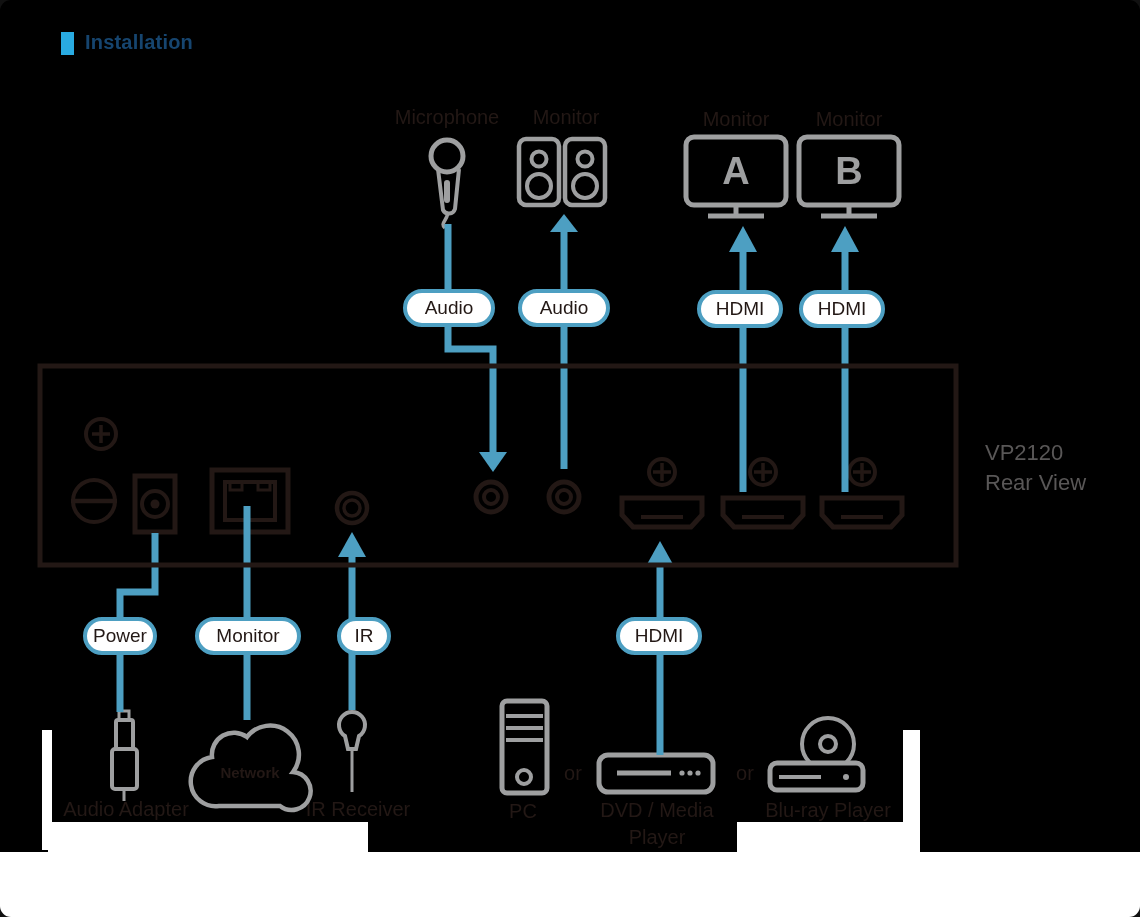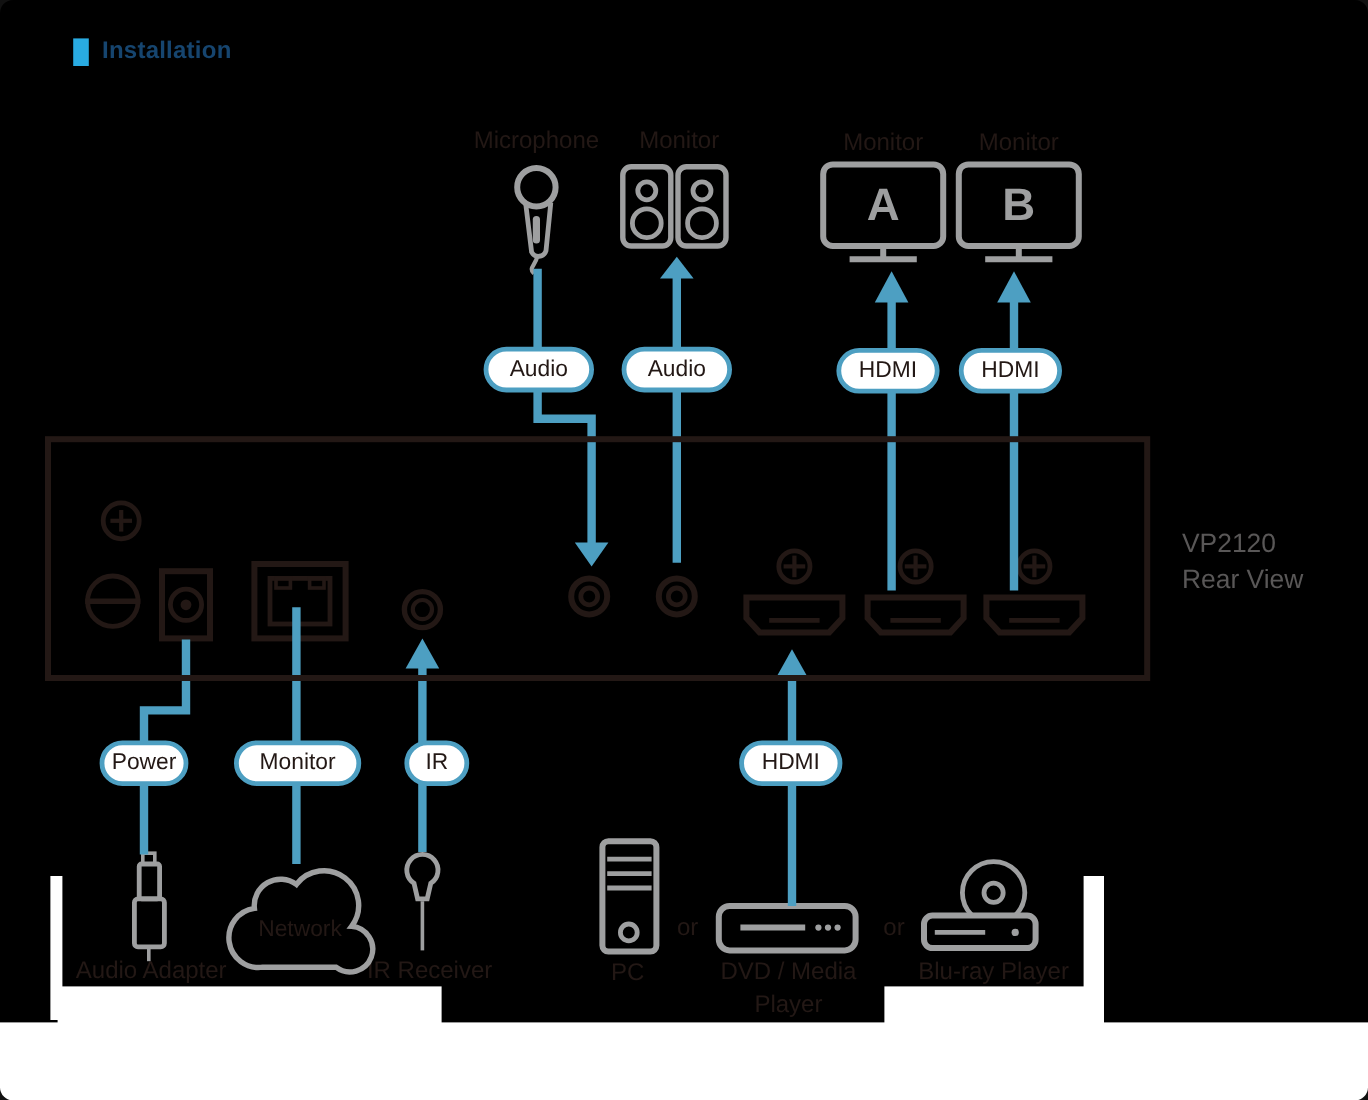--- a/index.html
+++ b/index.html
@@ -15,21 +15,21 @@
     border-radius:11px;
   }
   .patch{position:absolute;background:var(--c-pill_bg);}
   
   .heading-bullet{position:absolute;left:61px;top:32px;width:13px;height:23px;background:var(--c-bright_blue);}
   .heading-text{position:absolute;left:85px;top:31px;font-size:20px;font-weight:bold;color:var(--c-heading_navy);letter-spacing:.2px;}
   
   .lbl{position:absolute;color:var(--c-label_dark);font-size:20px;white-space:nowrap;transform:translateX(-50%);}
   .devname{position:absolute;left:985px;top:438px;font-size:22px;color:var(--c-device_text_gray);line-height:30px;}
   .monletter{position:absolute;transform:translateX(-50%);font-size:38px;font-weight:bold;color:var(--c-icon_gray);}
-  .netlbl{position:absolute;left:250px;top:764px;transform:translateX(-50%);font-size:19px;font-weight:normal;color:var(--c-label_dark);}
+  .netlbl{position:absolute;left:250px;top:764px;transform:translateX(-50%);font-size:15px;font-weight:bold;color:var(--c-label_dark);}
   .orlbl{position:absolute;color:var(--c-label_dark);font-size:20px;transform:translateX(-50%);}
   
   .pill{
     position:absolute;box-sizing:border-box;height:38px;
     background:var(--c-pill_bg);border:4px solid var(--c-blue);border-radius:20px;
     display:flex;align-items:center;justify-content:center;
     font-size:19px;color:var(--c-label_dark);z-index:3;
   }
   svg{position:absolute;left:0;top:0;z-index:2;}
   .sg{stroke:var(--c-icon_gray);fill:none;}

